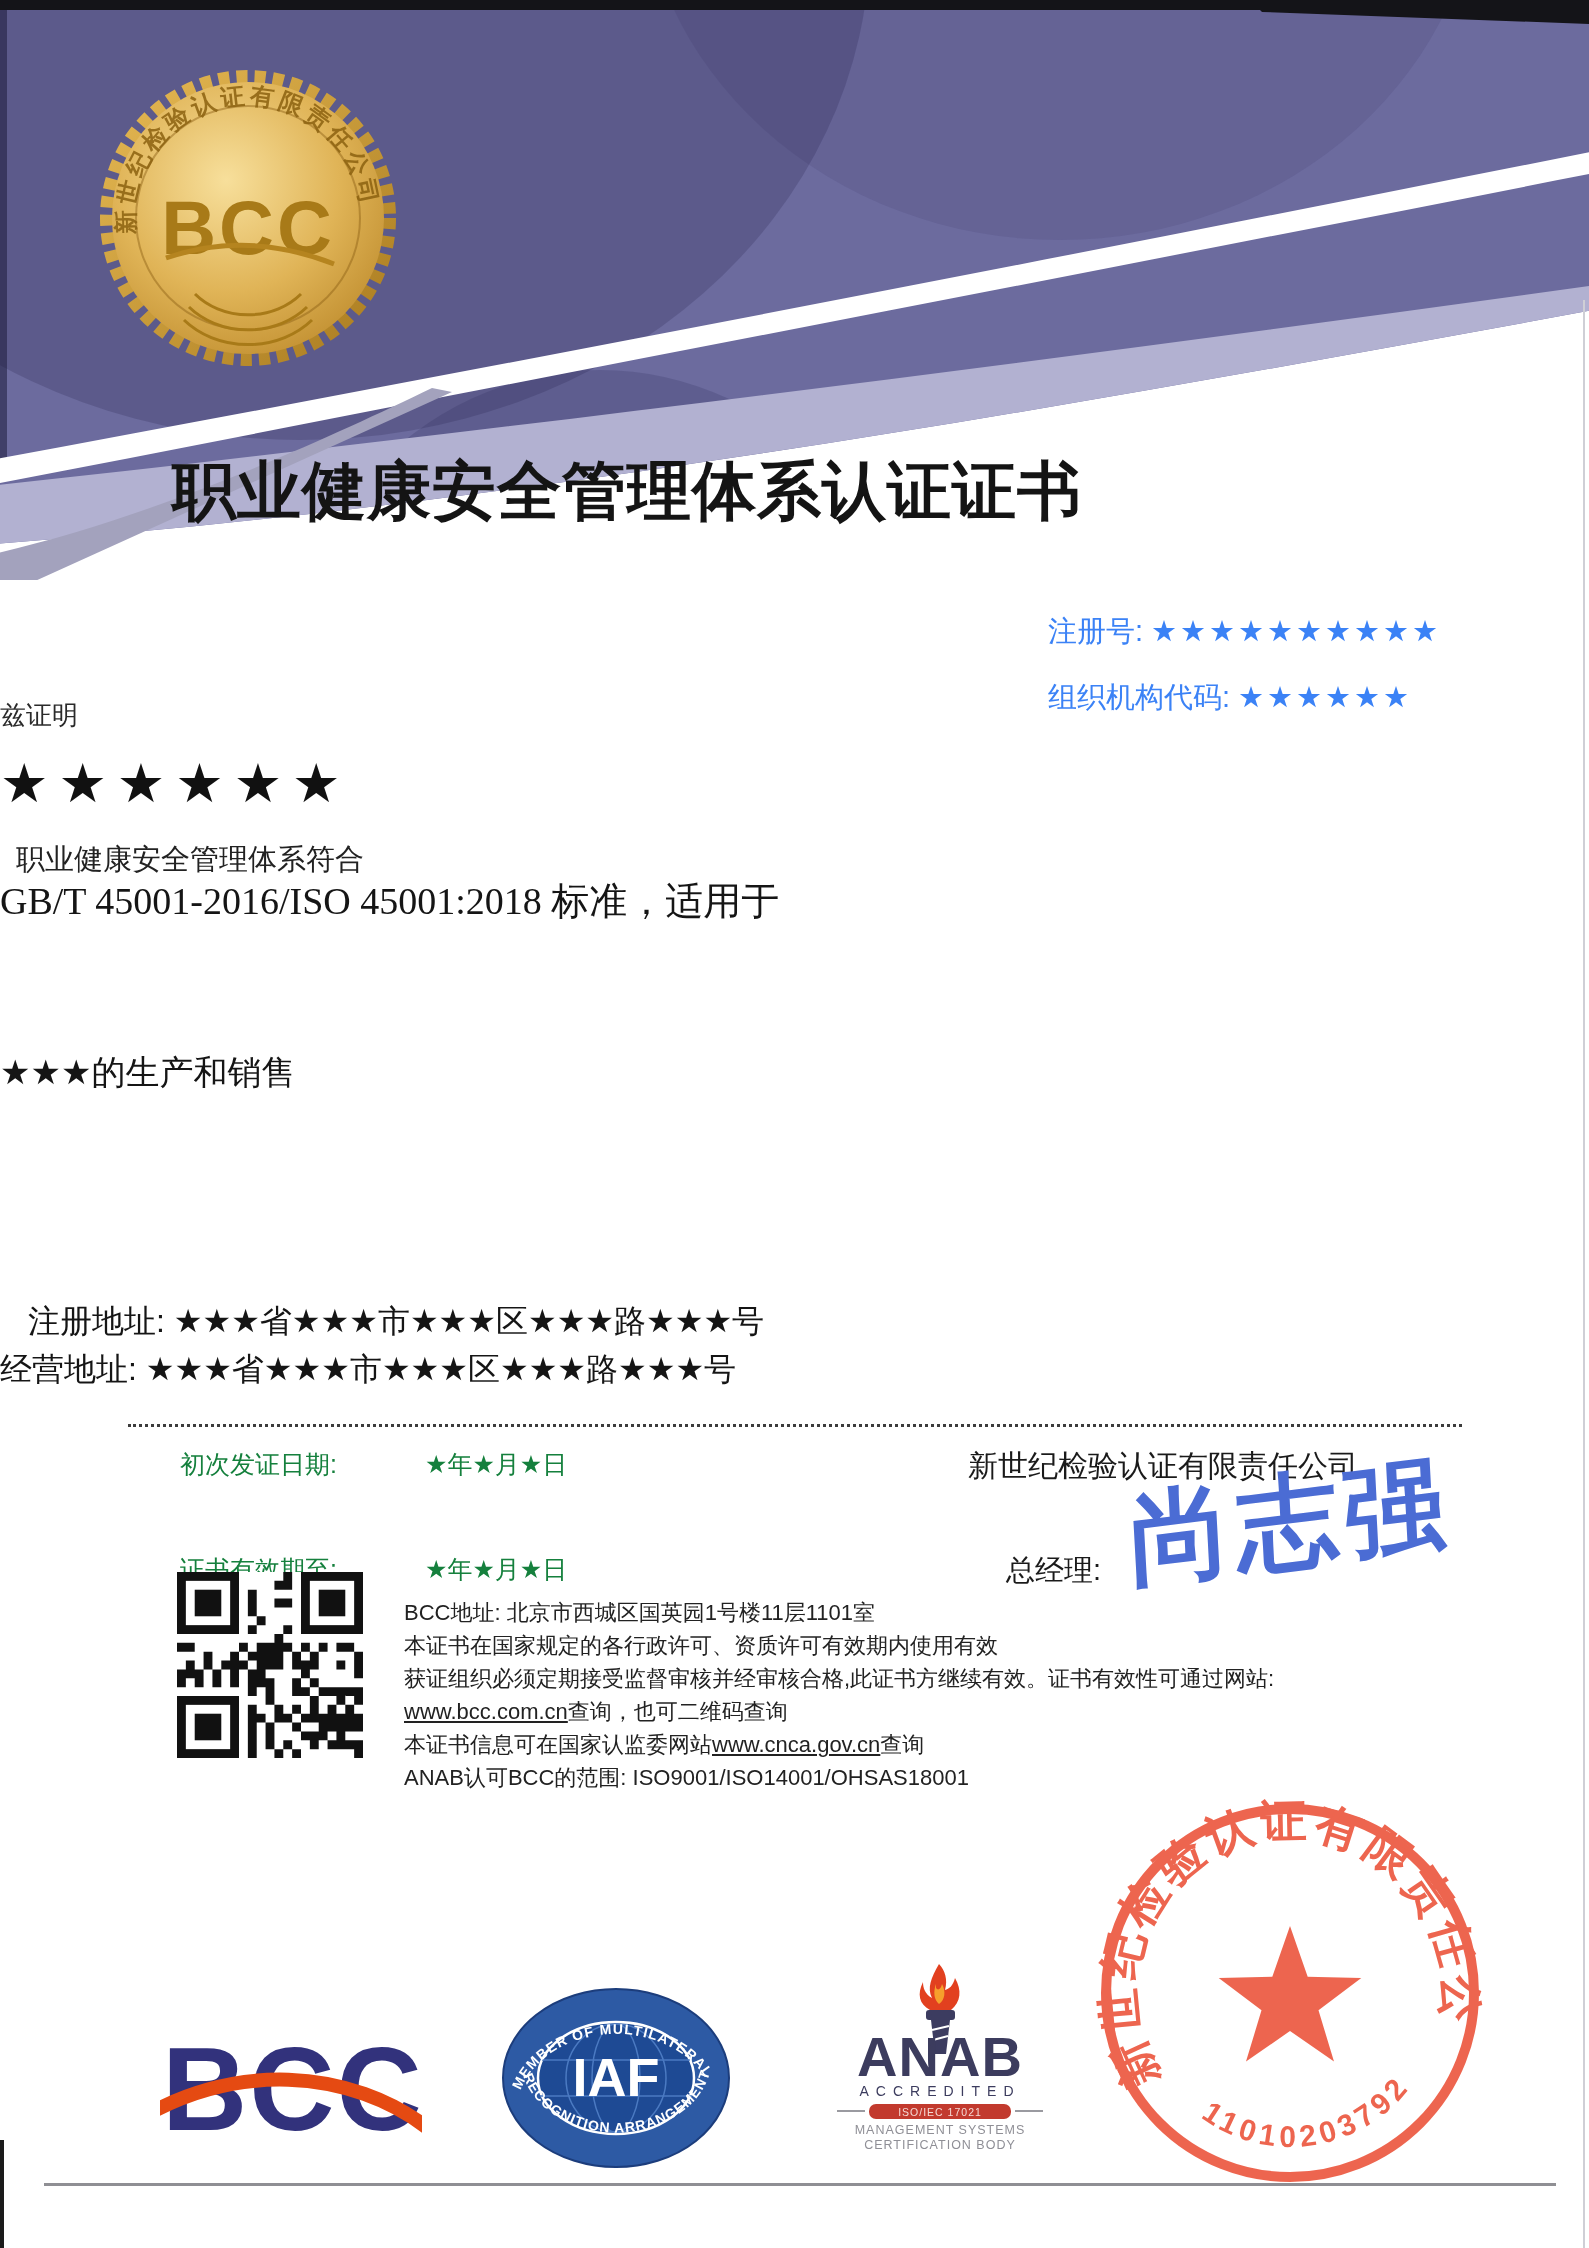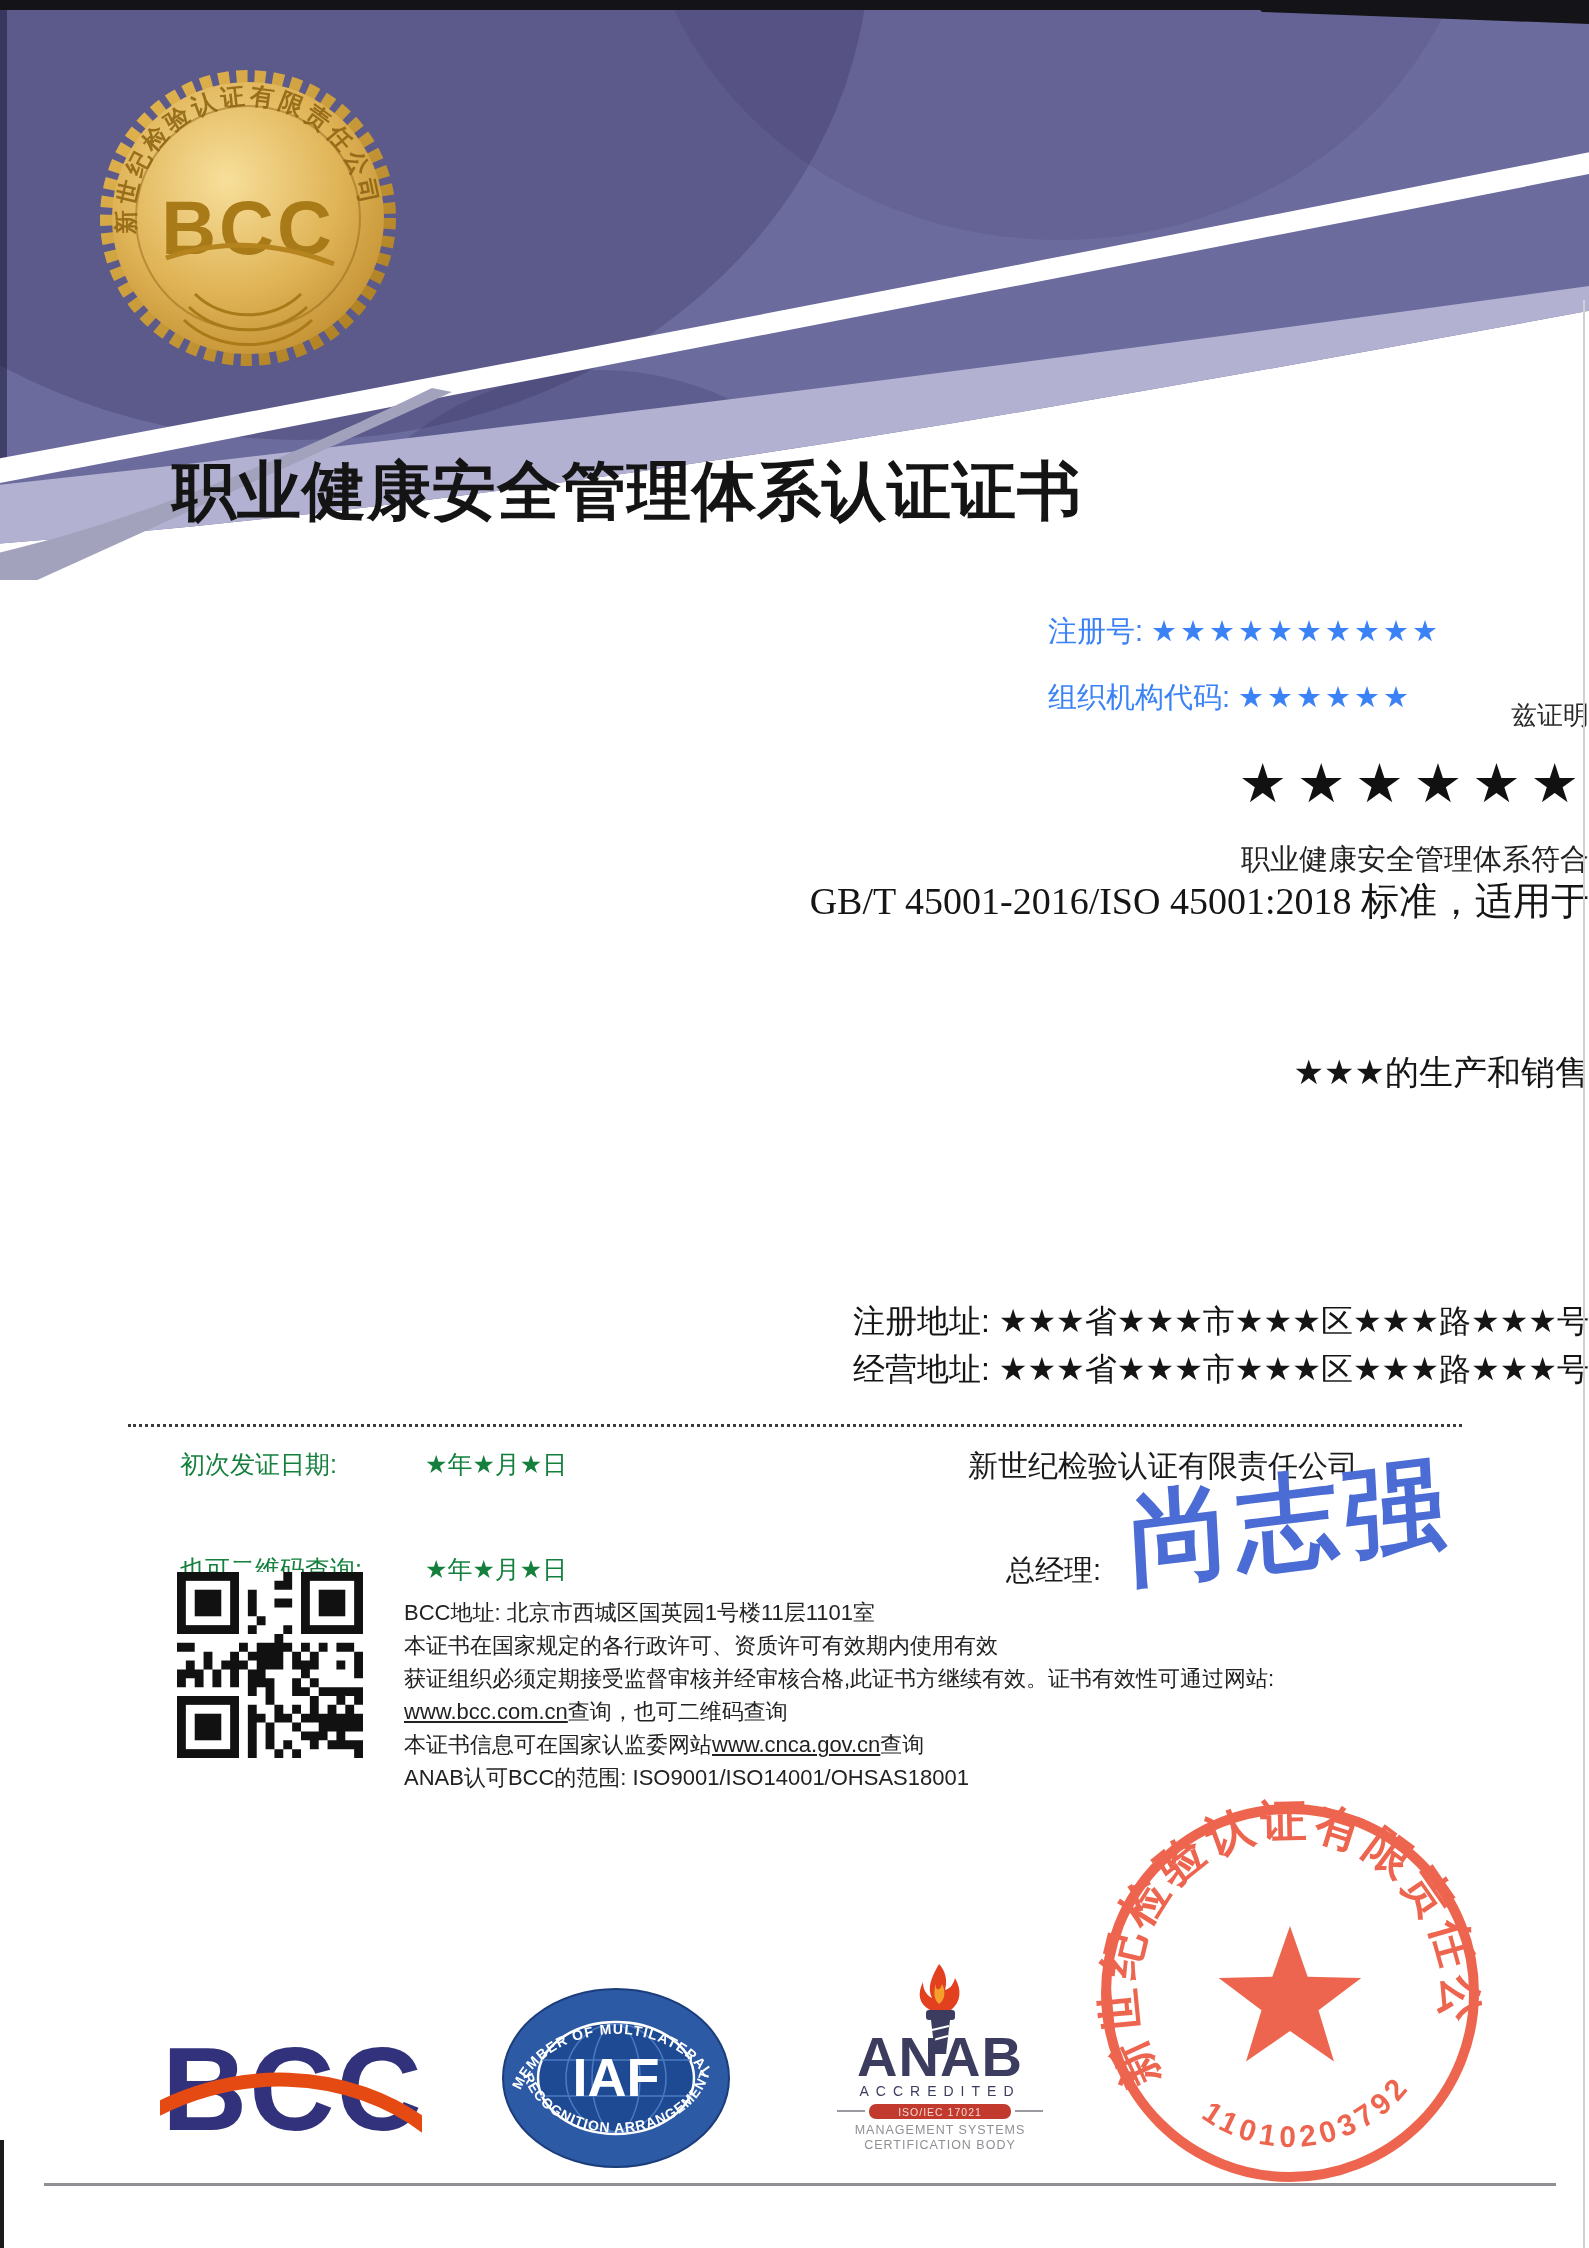--- a/index.html
+++ b/index.html
@@ -1,19 +1,19 @@
 <!DOCTYPE html>
 <html><head>
 <meta charset="utf-8">
 <style>
   html,body{margin:0;padding:0;background:#e8e8e8;}
   #page{position:relative;width:1589px;height:2248px;background:#ffffff;overflow:hidden;
         font-family:"Liberation Sans","DejaVu Sans",sans-serif;color:#1c1c1c;}
   .abs{position:absolute;white-space:nowrap;}
-  .center{left:0;right:0;text-align:right;}
+  .center{left:0;right:0;text-align:left;}
   
   #header-art{position:absolute;top:0;left:0;}
   
   .cert-title{top:448px;left:172px;font-family:"Liberation Serif","DejaVu Serif",serif;
               font-weight:900;font-size:64px;letter-spacing:1px;color:#141414;}
   
   .reg-block{top:598px;right:148px;text-align:left;font-size:29px;line-height:66px;color:#3b82f6;}
   .reg-block .stars{letter-spacing:3px;}
   
   .certify-line{top:698px;font-size:26px;color:#2a2a2a;}
@@ -103,21 +103,21 @@
 
   <div class="abs center addr1"><span>注册地址: </span><span>★★★省★★★市★★★区★★★路★★★号</span></div>
   <div class="abs center addr2"><span>经营地址: </span><span>★★★省★★★市★★★区★★★路★★★号</span></div>
 
   <div class="abs dotted-rule"></div>
 
   <div class="abs row-label" style="top:1448px;left:180px;">初次发证日期:</div>
   <div class="abs row-label" style="top:1448px;left:425px;">★年★月★日</div>
   <div class="abs issuer-company">新世纪检验认证有限责任公司</div>
 
-  <div class="abs row-label" style="top:1553px;left:180px;">也可二维码查询:</div>
+  <div class="abs row-label" style="top:1553px;left:180px;">证书有效期至:</div>
   <div class="abs row-label" style="top:1553px;left:425px;">★年★月★日</div>
   <div class="abs gm-label">总经理:</div>
   <div class="abs signature">尚志强</div>
 
   <svg id="qr-svg" class="abs" style="top:1572px;left:177px;" width="186" height="186" viewBox="0 0 186 186">
     <rect x="0" y="0" width="186" height="186" fill="#ffffff"></rect>
   <path d="M106.29,0.00h8.86v8.86h-8.86zM97.43,8.86h8.86v8.86h-8.86zM106.29,8.86h8.86v8.86h-8.86zM70.86,17.71h8.86v8.86h-8.86zM70.86,26.57h8.86v8.86h-8.86zM97.43,26.57h8.86v8.86h-8.86zM106.29,26.57h8.86v8.86h-8.86zM70.86,35.43h8.86v8.86h-8.86zM79.71,44.29h8.86v8.86h-8.86zM70.86,53.14h8.86v8.86h-8.86zM106.29,53.14h8.86v8.86h-8.86zM97.43,62.00h8.86v8.86h-8.86zM0.00,70.86h8.86v8.86h-8.86zM8.86,70.86h8.86v8.86h-8.86zM62.00,70.86h8.86v8.86h-8.86zM79.71,70.86h8.86v8.86h-8.86zM88.57,70.86h8.86v8.86h-8.86zM97.43,70.86h8.86v8.86h-8.86zM106.29,70.86h8.86v8.86h-8.86zM124.00,70.86h8.86v8.86h-8.86zM141.71,70.86h8.86v8.86h-8.86zM159.43,70.86h8.86v8.86h-8.86zM168.29,70.86h8.86v8.86h-8.86zM26.57,79.71h8.86v8.86h-8.86zM53.14,79.71h8.86v8.86h-8.86zM70.86,79.71h8.86v8.86h-8.86zM79.71,79.71h8.86v8.86h-8.86zM88.57,79.71h8.86v8.86h-8.86zM97.43,79.71h8.86v8.86h-8.86zM115.14,79.71h8.86v8.86h-8.86zM132.86,79.71h8.86v8.86h-8.86zM177.14,79.71h8.86v8.86h-8.86zM8.86,88.57h8.86v8.86h-8.86zM26.57,88.57h8.86v8.86h-8.86zM44.29,88.57h8.86v8.86h-8.86zM53.14,88.57h8.86v8.86h-8.86zM62.00,88.57h8.86v8.86h-8.86zM79.71,88.57h8.86v8.86h-8.86zM88.57,88.57h8.86v8.86h-8.86zM97.43,88.57h8.86v8.86h-8.86zM115.14,88.57h8.86v8.86h-8.86zM124.00,88.57h8.86v8.86h-8.86zM132.86,88.57h8.86v8.86h-8.86zM159.43,88.57h8.86v8.86h-8.86zM177.14,88.57h8.86v8.86h-8.86zM0.00,97.43h8.86v8.86h-8.86zM8.86,97.43h8.86v8.86h-8.86zM17.71,97.43h8.86v8.86h-8.86zM35.43,97.43h8.86v8.86h-8.86zM53.14,97.43h8.86v8.86h-8.86zM70.86,97.43h8.86v8.86h-8.86zM79.71,97.43h8.86v8.86h-8.86zM124.00,97.43h8.86v8.86h-8.86zM177.14,97.43h8.86v8.86h-8.86zM0.00,106.29h8.86v8.86h-8.86zM17.71,106.29h8.86v8.86h-8.86zM35.43,106.29h8.86v8.86h-8.86zM53.14,106.29h8.86v8.86h-8.86zM70.86,106.29h8.86v8.86h-8.86zM79.71,106.29h8.86v8.86h-8.86zM88.57,106.29h8.86v8.86h-8.86zM115.14,106.29h8.86v8.86h-8.86zM132.86,106.29h8.86v8.86h-8.86zM70.86,115.14h8.86v8.86h-8.86zM88.57,115.14h8.86v8.86h-8.86zM115.14,115.14h8.86v8.86h-8.86zM124.00,115.14h8.86v8.86h-8.86zM141.71,115.14h8.86v8.86h-8.86zM150.57,115.14h8.86v8.86h-8.86zM159.43,115.14h8.86v8.86h-8.86zM168.29,115.14h8.86v8.86h-8.86zM177.14,115.14h8.86v8.86h-8.86zM88.57,124.00h8.86v8.86h-8.86zM132.86,124.00h8.86v8.86h-8.86zM159.43,124.00h8.86v8.86h-8.86zM177.14,124.00h8.86v8.86h-8.86zM70.86,132.86h8.86v8.86h-8.86zM97.43,132.86h8.86v8.86h-8.86zM115.14,132.86h8.86v8.86h-8.86zM132.86,132.86h8.86v8.86h-8.86zM150.57,132.86h8.86v8.86h-8.86zM168.29,132.86h8.86v8.86h-8.86zM70.86,141.71h8.86v8.86h-8.86zM79.71,141.71h8.86v8.86h-8.86zM97.43,141.71h8.86v8.86h-8.86zM106.29,141.71h8.86v8.86h-8.86zM124.00,141.71h8.86v8.86h-8.86zM132.86,141.71h8.86v8.86h-8.86zM141.71,141.71h8.86v8.86h-8.86zM150.57,141.71h8.86v8.86h-8.86zM159.43,141.71h8.86v8.86h-8.86zM168.29,141.71h8.86v8.86h-8.86zM177.14,141.71h8.86v8.86h-8.86zM70.86,150.57h8.86v8.86h-8.86zM88.57,150.57h8.86v8.86h-8.86zM115.14,150.57h8.86v8.86h-8.86zM141.71,150.57h8.86v8.86h-8.86zM150.57,150.57h8.86v8.86h-8.86zM159.43,150.57h8.86v8.86h-8.86zM168.29,150.57h8.86v8.86h-8.86zM177.14,150.57h8.86v8.86h-8.86zM70.86,159.43h8.86v8.86h-8.86zM88.57,159.43h8.86v8.86h-8.86zM124.00,159.43h8.86v8.86h-8.86zM132.86,159.43h8.86v8.86h-8.86zM141.71,159.43h8.86v8.86h-8.86zM159.43,159.43h8.86v8.86h-8.86zM70.86,168.29h8.86v8.86h-8.86zM88.57,168.29h8.86v8.86h-8.86zM106.29,168.29h8.86v8.86h-8.86zM132.86,168.29h8.86v8.86h-8.86zM150.57,168.29h8.86v8.86h-8.86zM159.43,168.29h8.86v8.86h-8.86zM168.29,168.29h8.86v8.86h-8.86zM177.14,168.29h8.86v8.86h-8.86zM70.86,177.14h8.86v8.86h-8.86zM97.43,177.14h8.86v8.86h-8.86zM115.14,177.14h8.86v8.86h-8.86zM177.14,177.14h8.86v8.86h-8.86z" fill="#111"></path>
       <rect x="0" y="0" width="62" height="62" fill="#111"></rect>
       <rect x="8.857142857142858" y="8.857142857142858" width="44.28571428571429" height="44.28571428571429" fill="#fff"></rect>
       <rect x="17.714285714285715" y="17.714285714285715" width="26.571428571428573" height="26.571428571428573" fill="#111"></rect>

